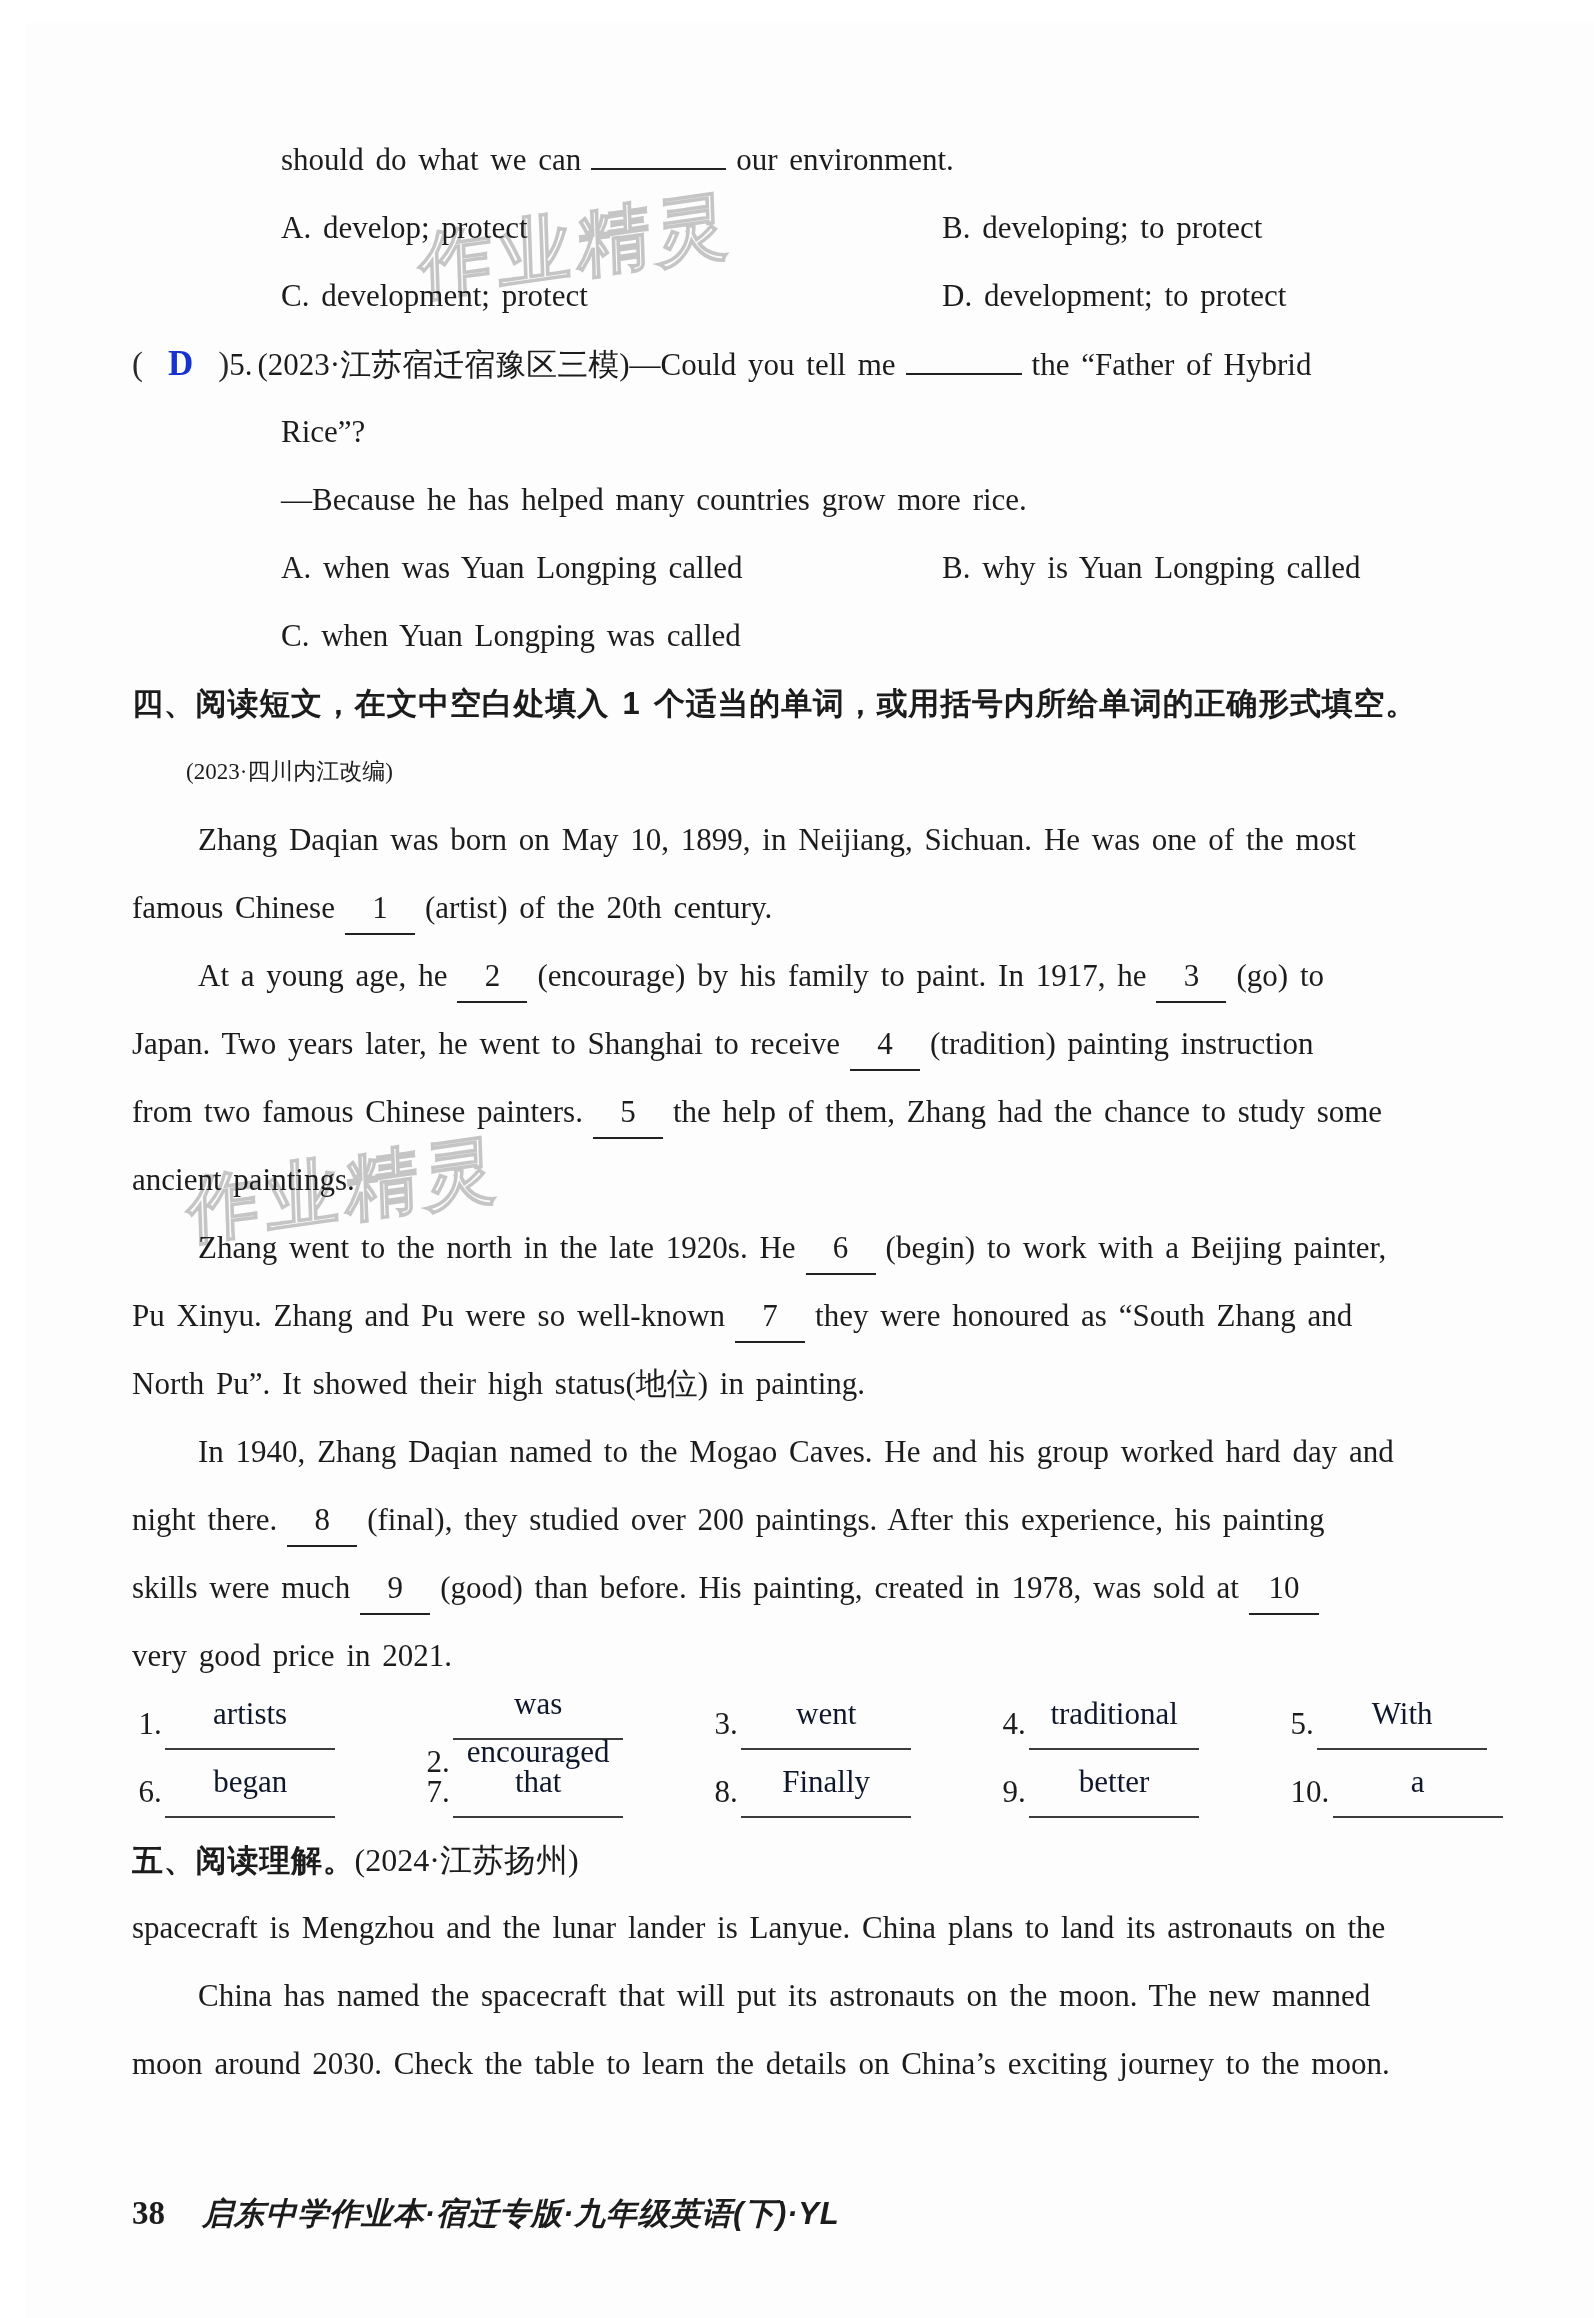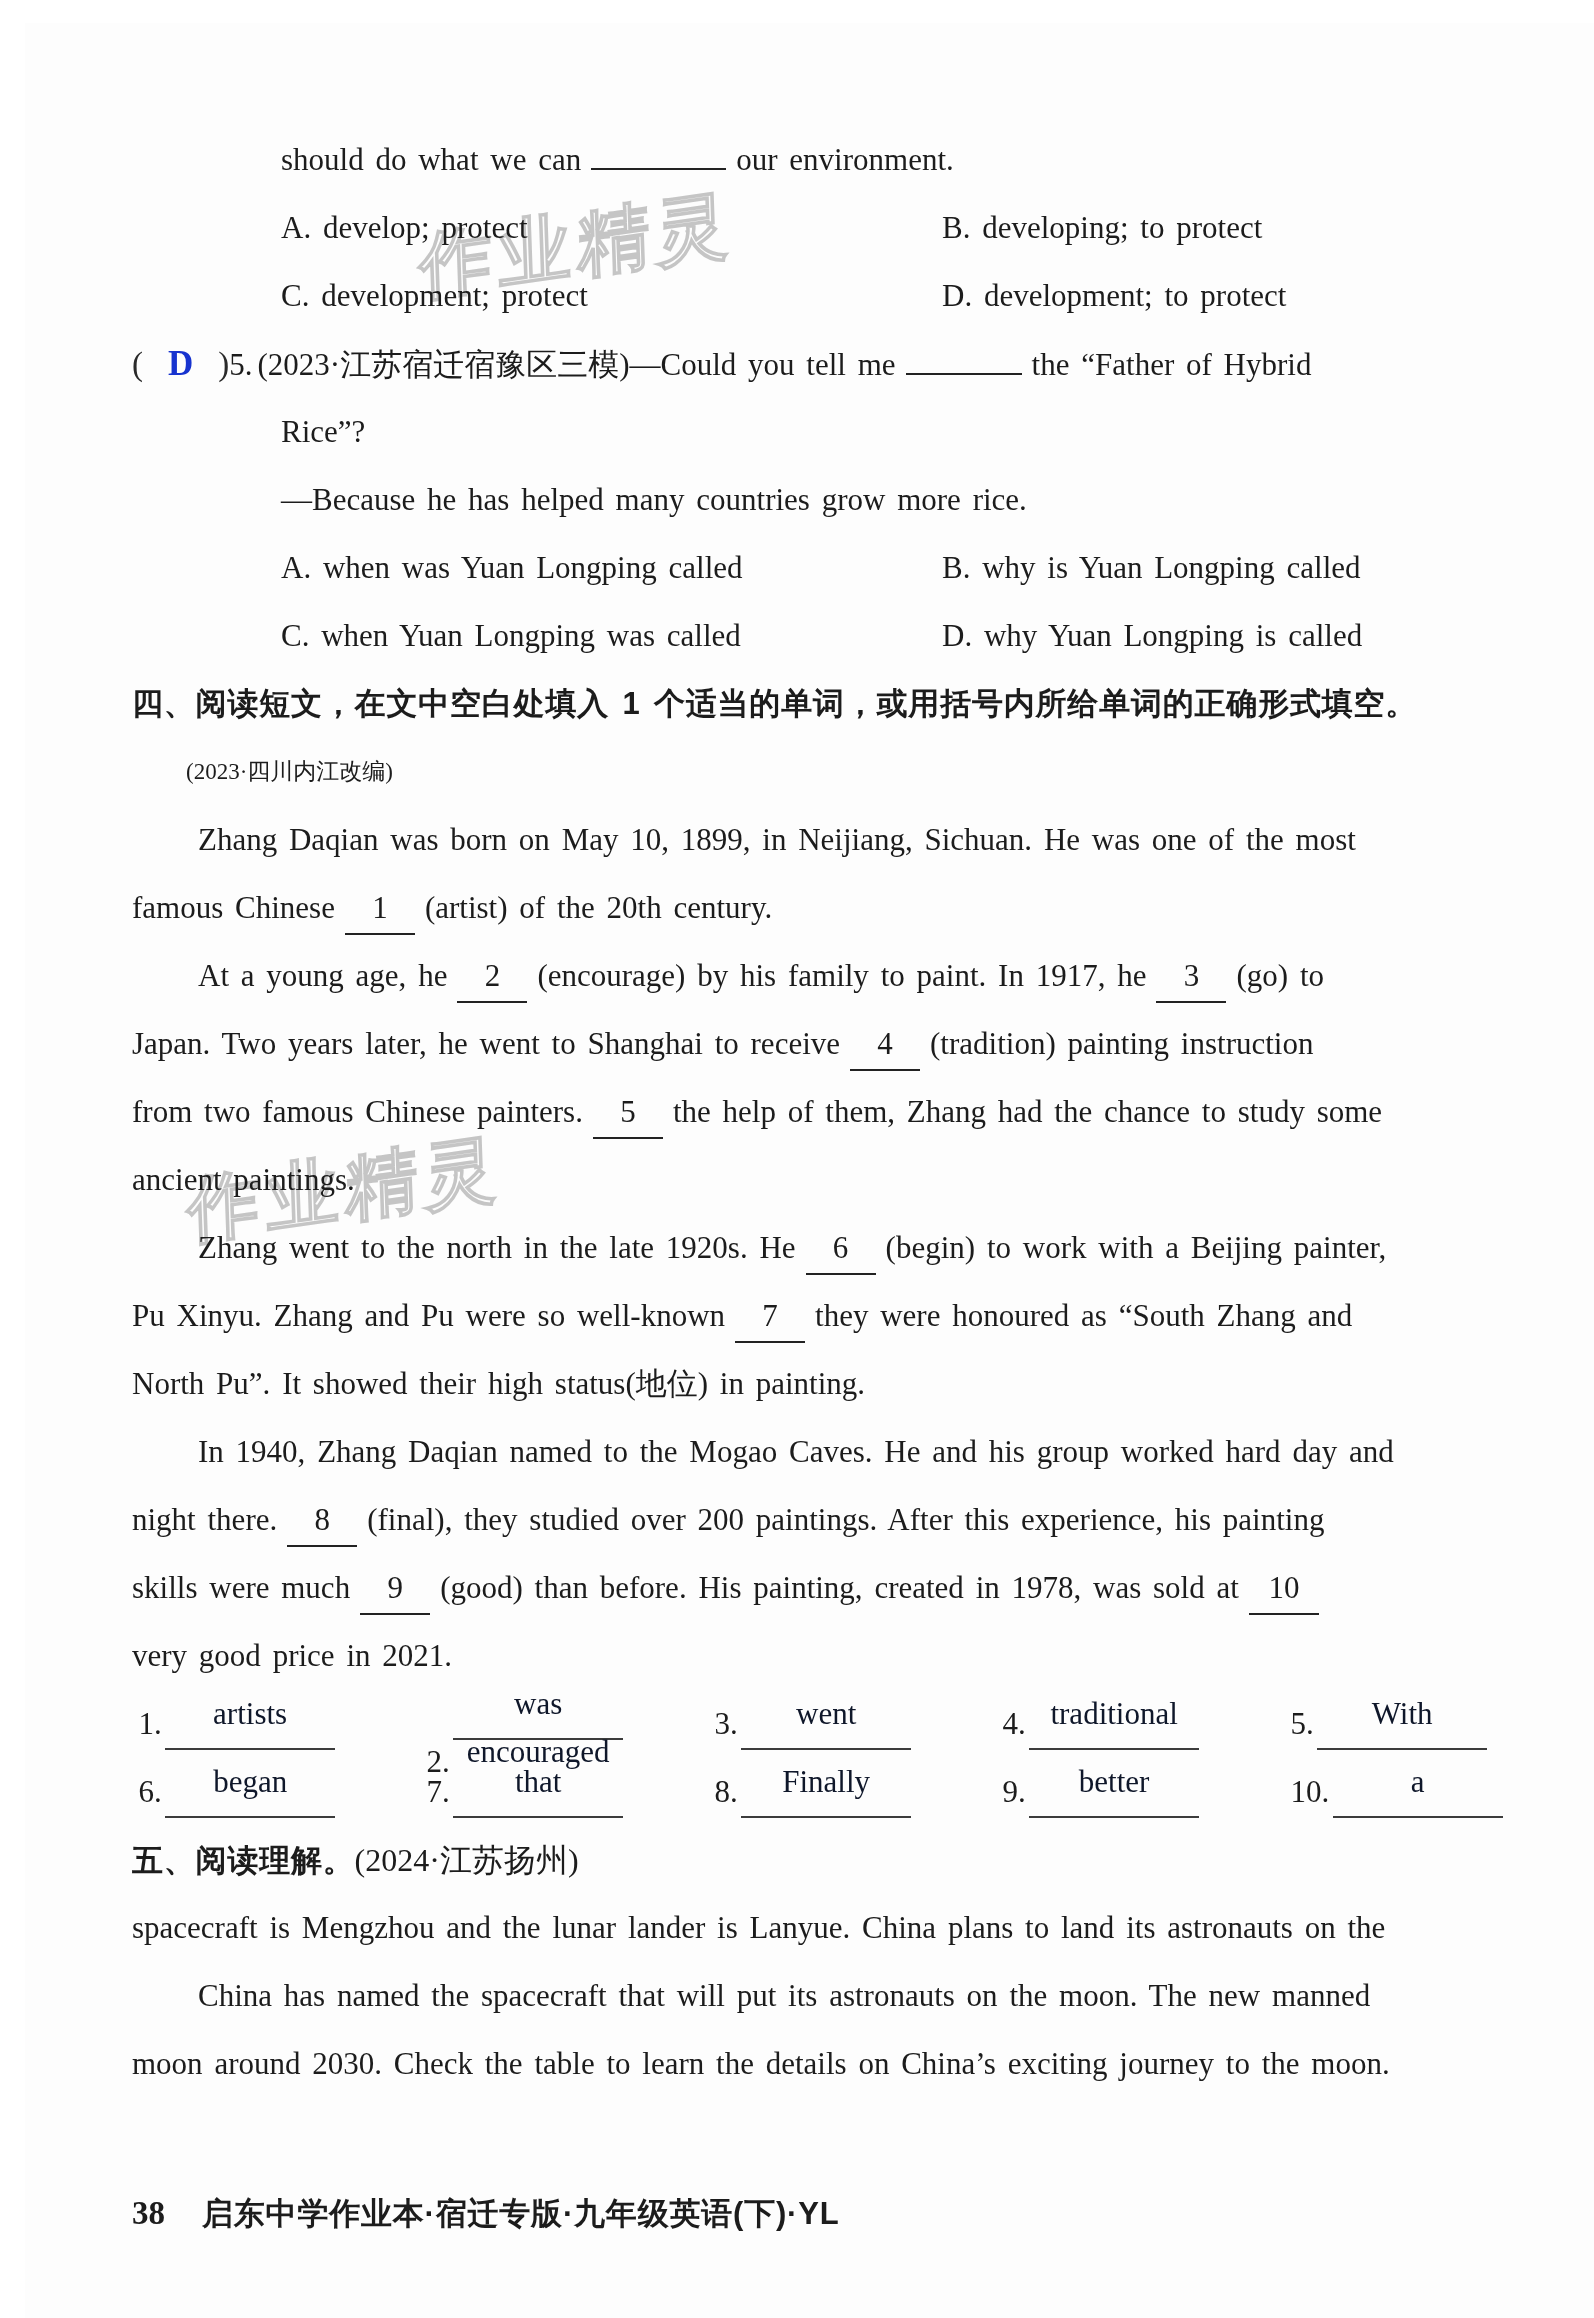--- a/index.html
+++ b/index.html
@@ -85,21 +85,21 @@
   }
   .sec5src{font-size:32px;font-weight:normal;letter-spacing:0;
     font-family:"Liberation Serif","DejaVu Serif",serif;}
   .footer{
     position:absolute;left:132px;top:2188px;
     height:50px;line-height:50px;white-space:nowrap;
   }
   .pgnum{font-weight:bold;font-size:33px;}
   .ftext{
     font-family:"Liberation Sans","DejaVu Sans",sans-serif;
-    font-weight:700;font-size:31px;margin-left:37px;letter-spacing:0.8px;
+    font-weight:700;font-size:31px;margin-left:37px;letter-spacing:0.8px;font-style:italic;
   }
   .wm{
     position:absolute;
     font-family:"Liberation Sans","DejaVu Sans",sans-serif;
     font-weight:700;
     font-size:73px;
     letter-spacing:6.6px;
     color:transparent;
     -webkit-text-stroke:1.3px #999999;
     transform:rotate(-8deg) skewX(-6deg);
@@ -139,21 +139,20 @@
   </div>
   <div class="ln hang">
     <span>—Because he has helped many countries grow more rice.</span>
   </div>
   <div class="ln hang opts">
     <span class="col-l">A. when was Yuan Longping called</span>
     <span class="col-r">B. why is Yuan Longping called</span>
   </div>
   <div class="ln hang opts">
     <span class="col-l">C. when Yuan Longping was called</span>
-    <span class="col-r">D. why Yuan Longping is called</span>
   </div>
 
   <div class="ln cnb">
     <span>四、阅读短文，在文中空白处填入 1 个适当的单词，或用括号内所给单词的正确形式填空。</span>
   </div>
   <div class="ln src">
     <span>(2023·四川内江改编)</span>
   </div>
 
   <div class="ln indent">

